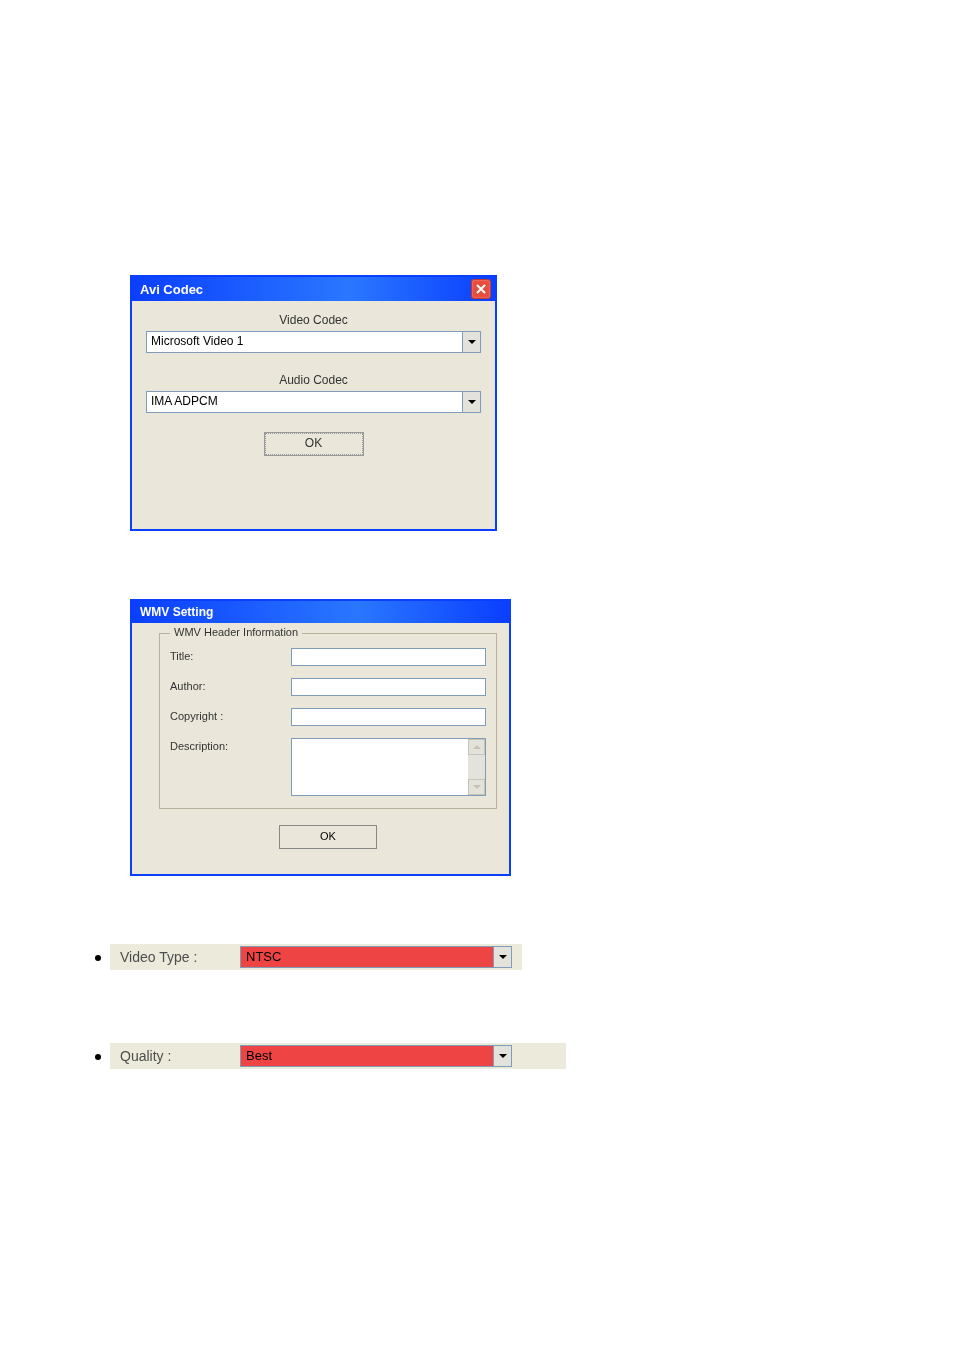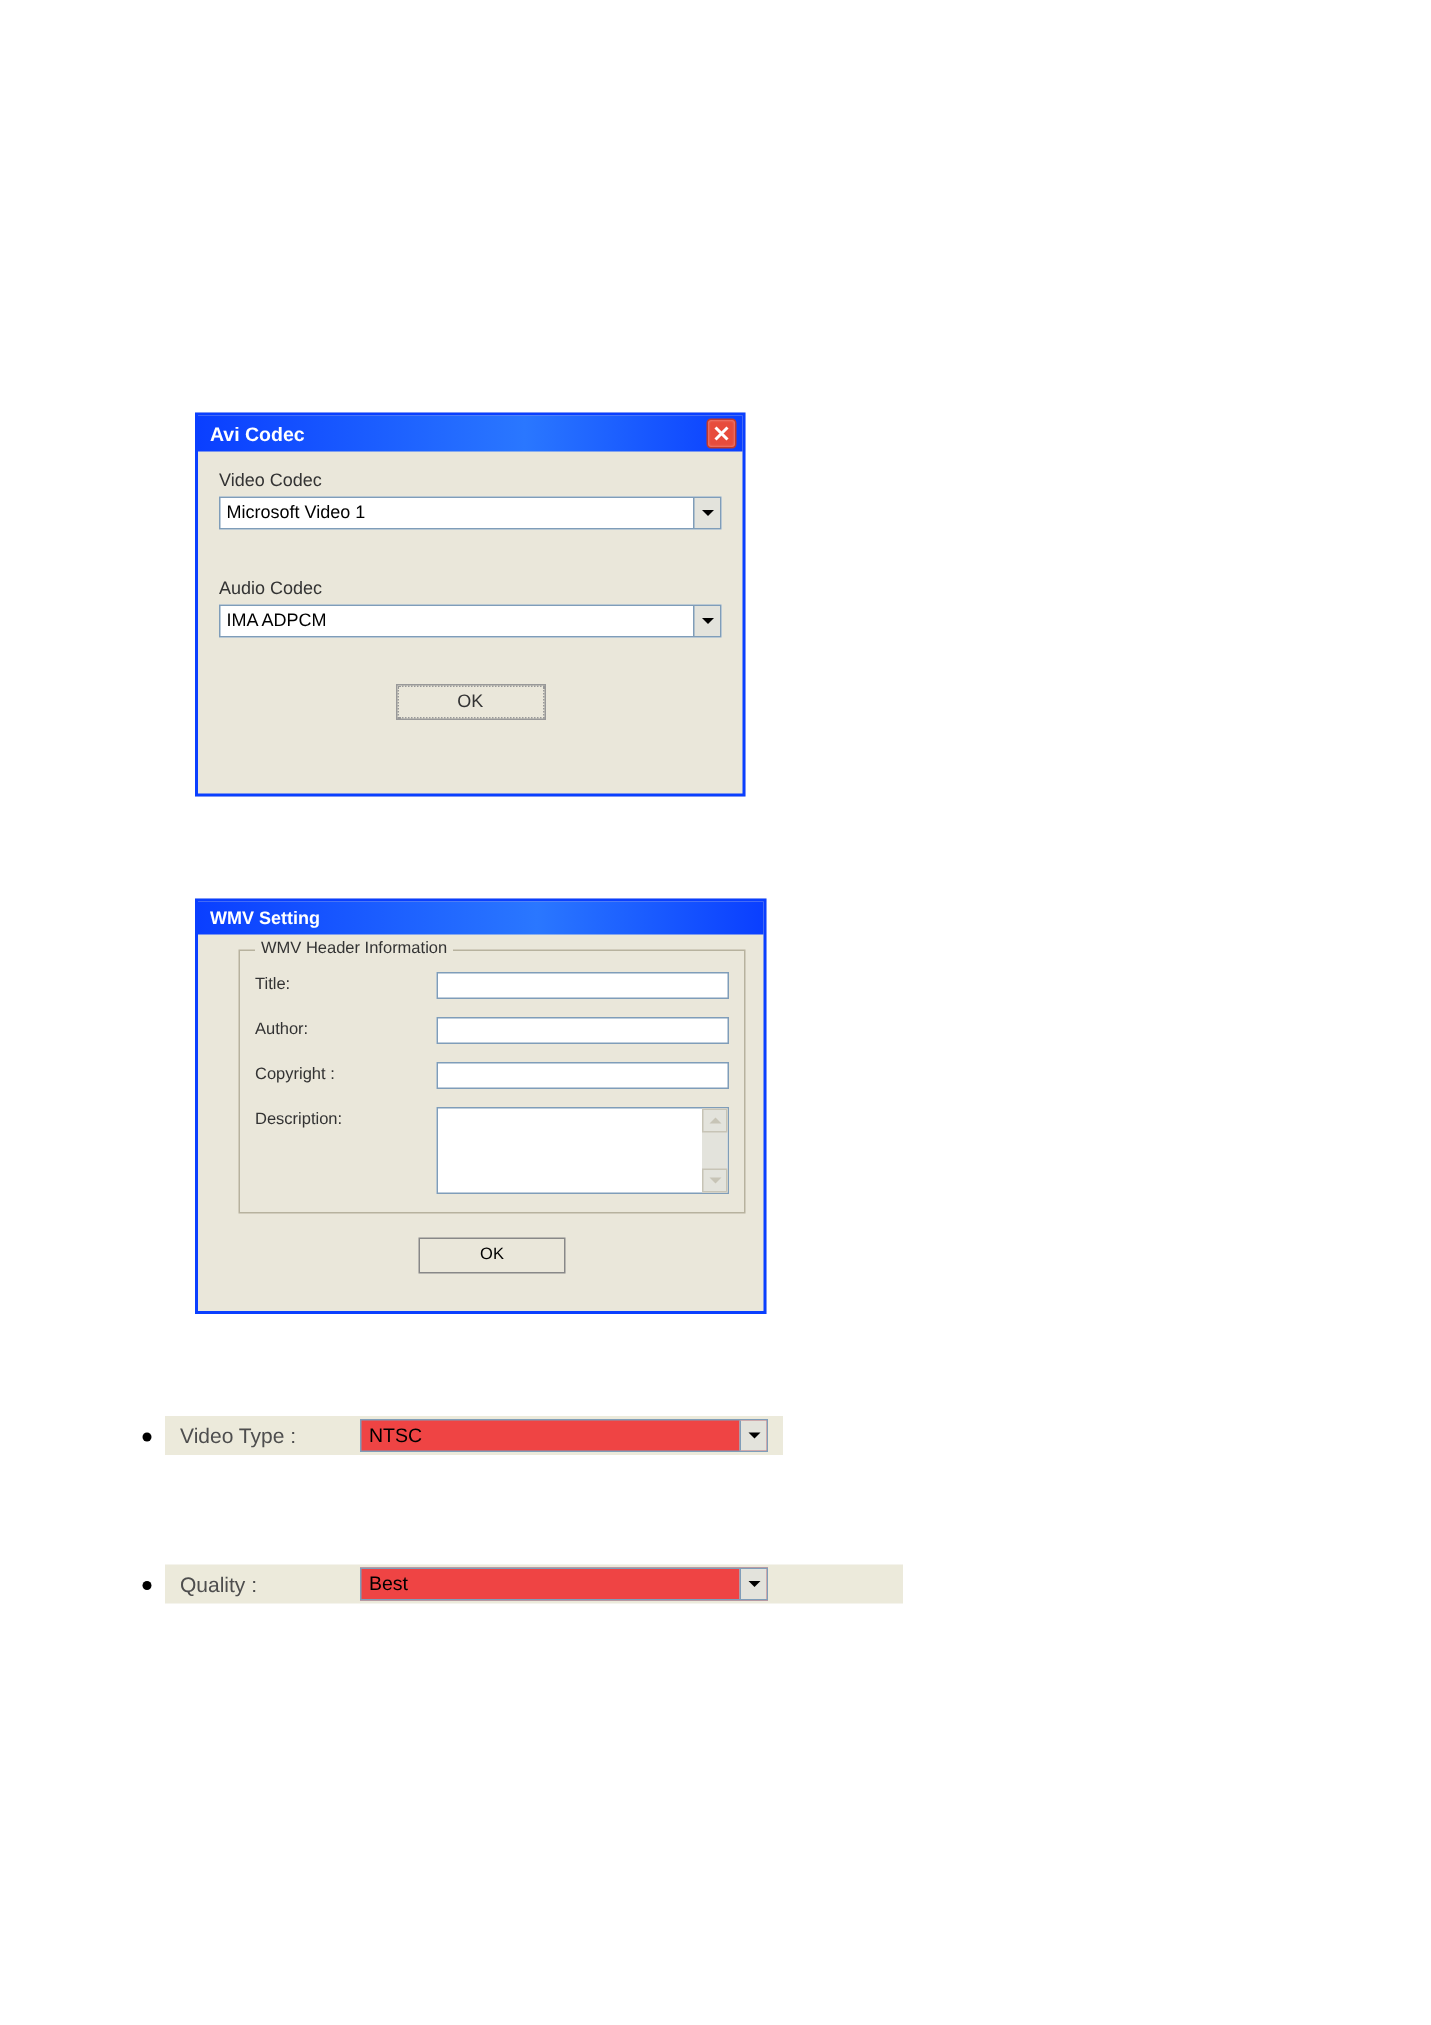--- a/index.html
+++ b/index.html
@@ -56,27 +56,28 @@
     width: 10px;
     height: 10px;
   }
   .dlg1-body {
     padding: 12px 14px 8px 14px;
     font-size: 12px;
     color: #333;
   }
   .section-label {
     margin-bottom: 4px;
+    text-align: center;
   }
   .combo {
     display: flex;
     border: 1px solid #7f9db9;
     height: 20px;
     background: #fff;
-    margin-bottom: 32px;
+    margin-bottom: 20px;
   }
   .combo-text {
     flex: 1;
     padding: 2px 4px;
     font-size: 12px;
     color: #000;
     overflow: hidden;
   }
   .combo-btn {
     width: 17px;
@@ -322,21 +323,21 @@
   <div class="snippet-label">Video Type :</div>
   <div class="snippet-combo">
     <div class="snippet-combo-text">NTSC</div>
     <div class="combo-btn">
         <div class="tri-down"></div>
       </div>
   </div>
 </div>
 
 <div class="bullet" style="left:95px; top:1054px;"></div>
-<div class="snippet" style="top:1043px; width:492px;">
+<div class="snippet" style="top:1043px; width:456px;">
   <div class="snippet-label">Quality :</div>
   <div class="snippet-combo">
     <div class="snippet-combo-text">Best</div>
     <div class="combo-btn">
         <div class="tri-down"></div>
       </div>
   </div>
 </div>
 
 </body></html>

